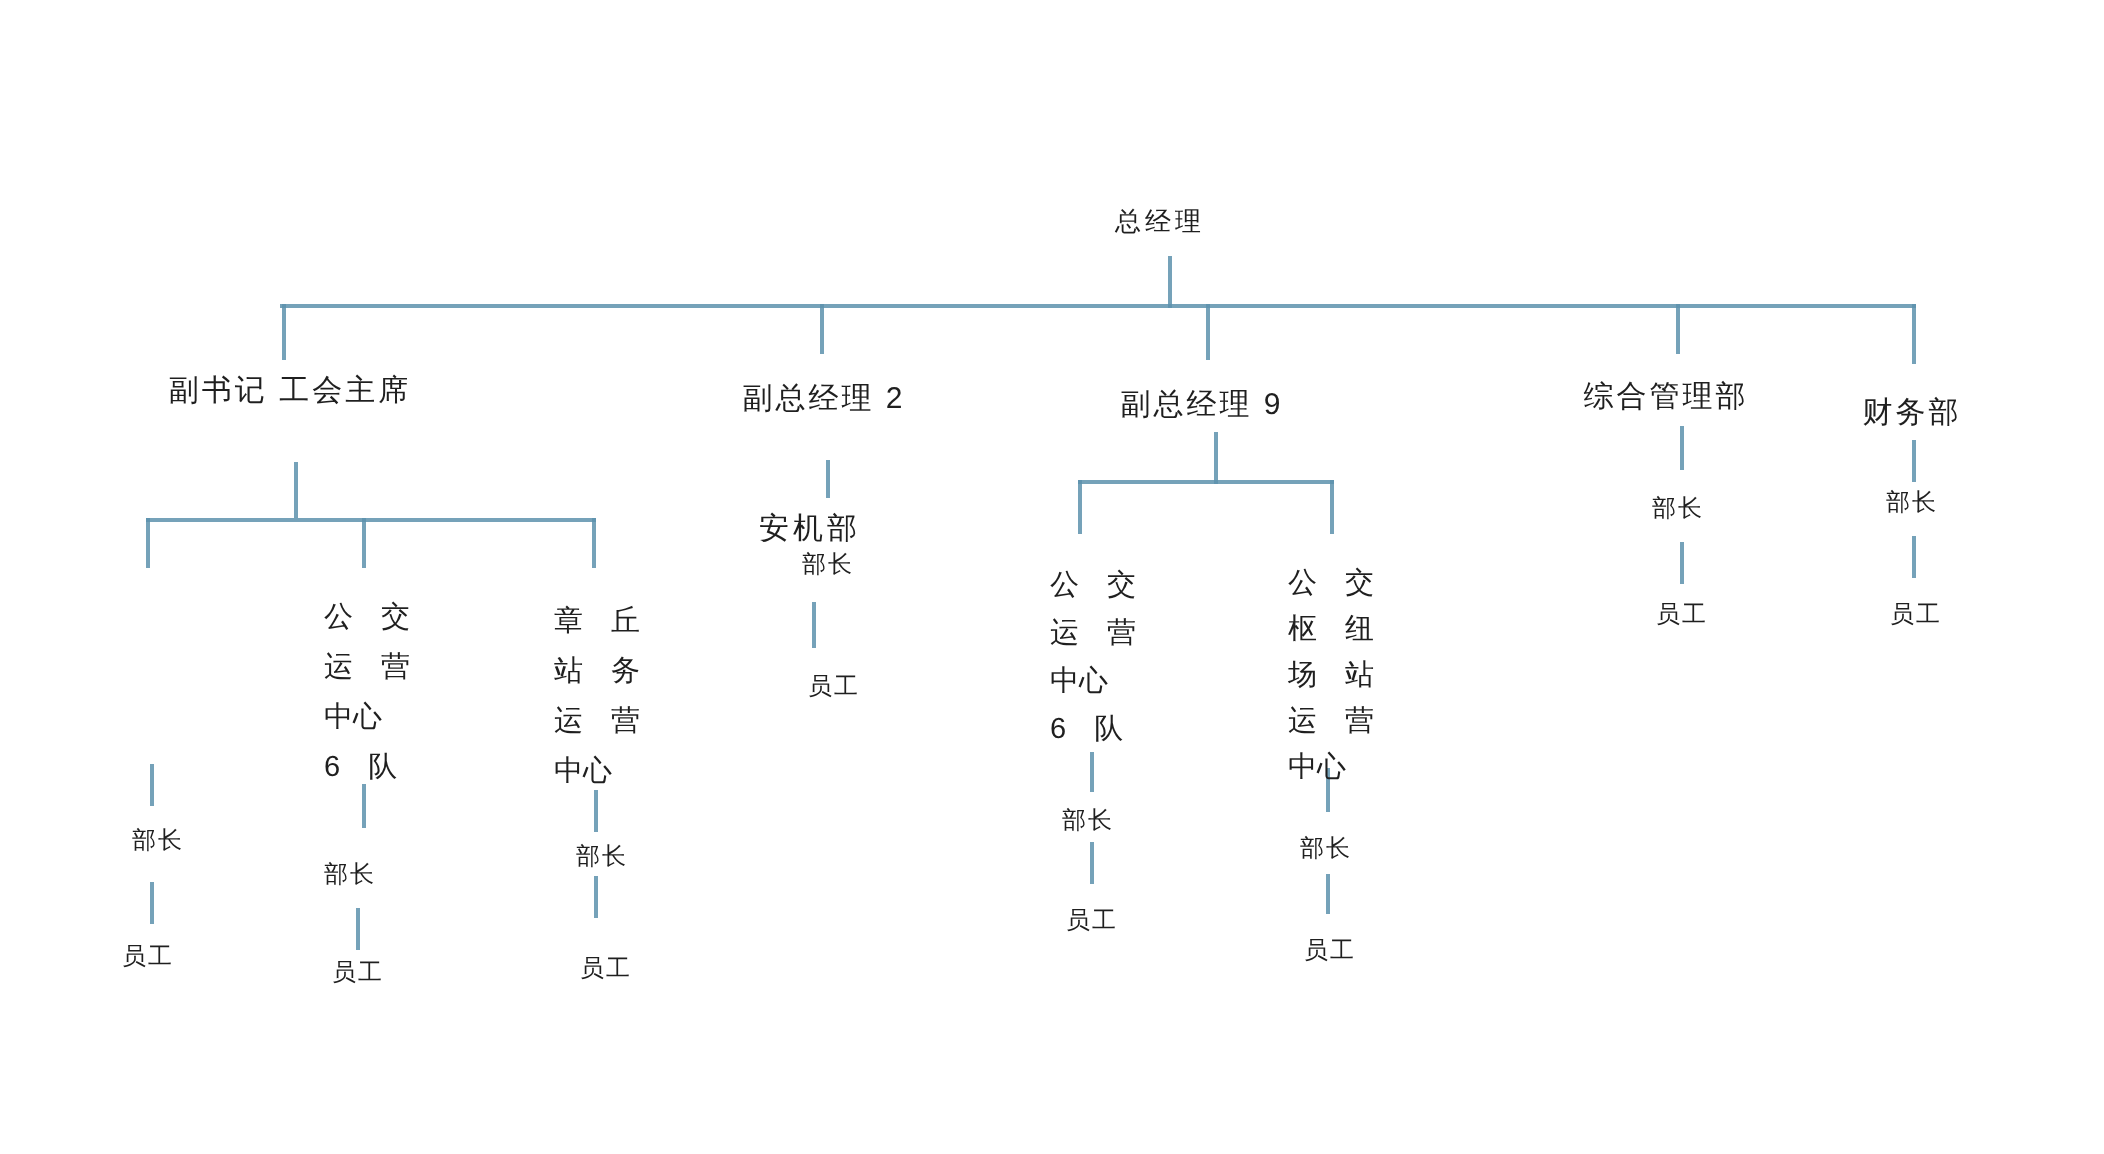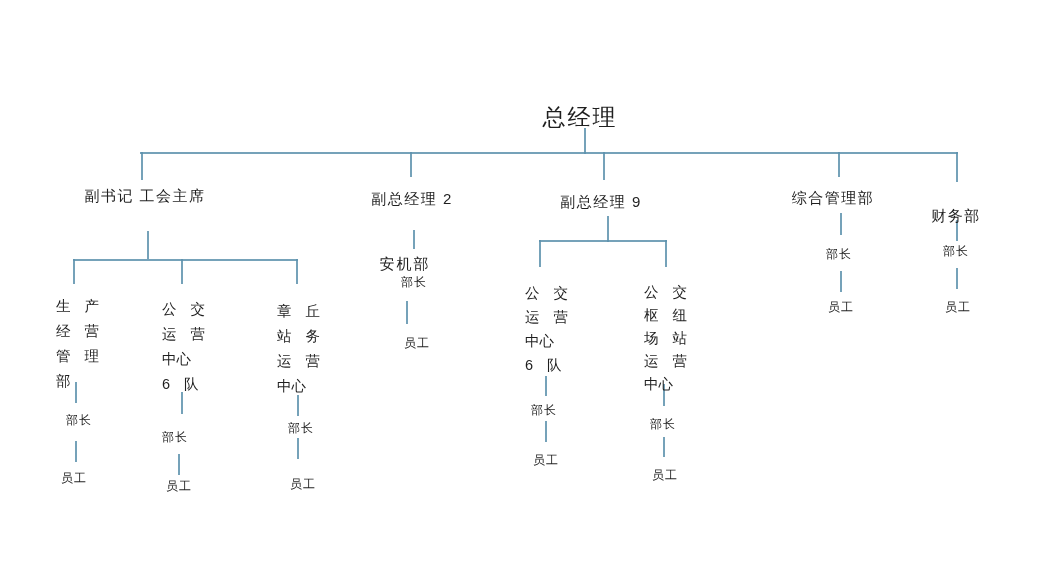--- a/index.html
+++ b/index.html
@@ -17,21 +17,21 @@
     position:relative;
     width:1052px;
     height:577px;
     background:var(--bg);
     overflow:hidden;
   }
   .v{position:absolute;width:2px;background:var(--line);opacity:.85;}
   .h{position:absolute;height:2px;background:var(--line);opacity:.85;}
   .title{
     position:absolute;transform:translateX(-50%);
-    font-size:23px;letter-spacing:2px;white-space:nowrap;color:var(--text);
+    font-size:13px;letter-spacing:2px;white-space:nowrap;color:var(--text);
   }
   .label{
     position:absolute;transform:translateX(-50%);
     font-size:15px;letter-spacing:1.5px;white-space:nowrap;color:var(--text);
   }
   .label.two{text-align:left;line-height:22px;}
   .role{
     position:absolute;transform:translateX(-50%);
     font-size:12px;letter-spacing:1px;white-space:nowrap;color:var(--text);
   }
@@ -84,28 +84,22 @@
 
   <div class="title" style="left:580px;top:102px">总经理</div>
 
   <div class="label two" style="left:145px;top:185px">
     <span>副书记</span>
     <span>工会主席</span>
   </div>
   <div class="label" style="left:412px;top:190px">副总经理 2</div>
   <div class="label" style="left:601px;top:193px">副总经理 9</div>
   <div class="label" style="left:833px;top:189px">综合管理部</div>
-  <div class="label" style="left:956px;top:207px">财务部</div>
+  <div class="label" style="left:956px;top:197px">财务部</div>
 
-  <div class="vblock" style="left:56px;top:294px">
-    <span>生 产</span>
-    <span>经 营</span>
-    <span>管 理</span>
-    <span>部</span>
-  </div>
   <div class="vblock" style="left:162px;top:297px">
     <span>公 交</span>
     <span>运 营</span>
     <span>中心</span>
     <span>6 队</span>
   </div>
   <div class="vblock" style="left:277px;top:299px">
     <span>章 丘</span>
     <span>站 务</span>
     <span>运 营</span>

